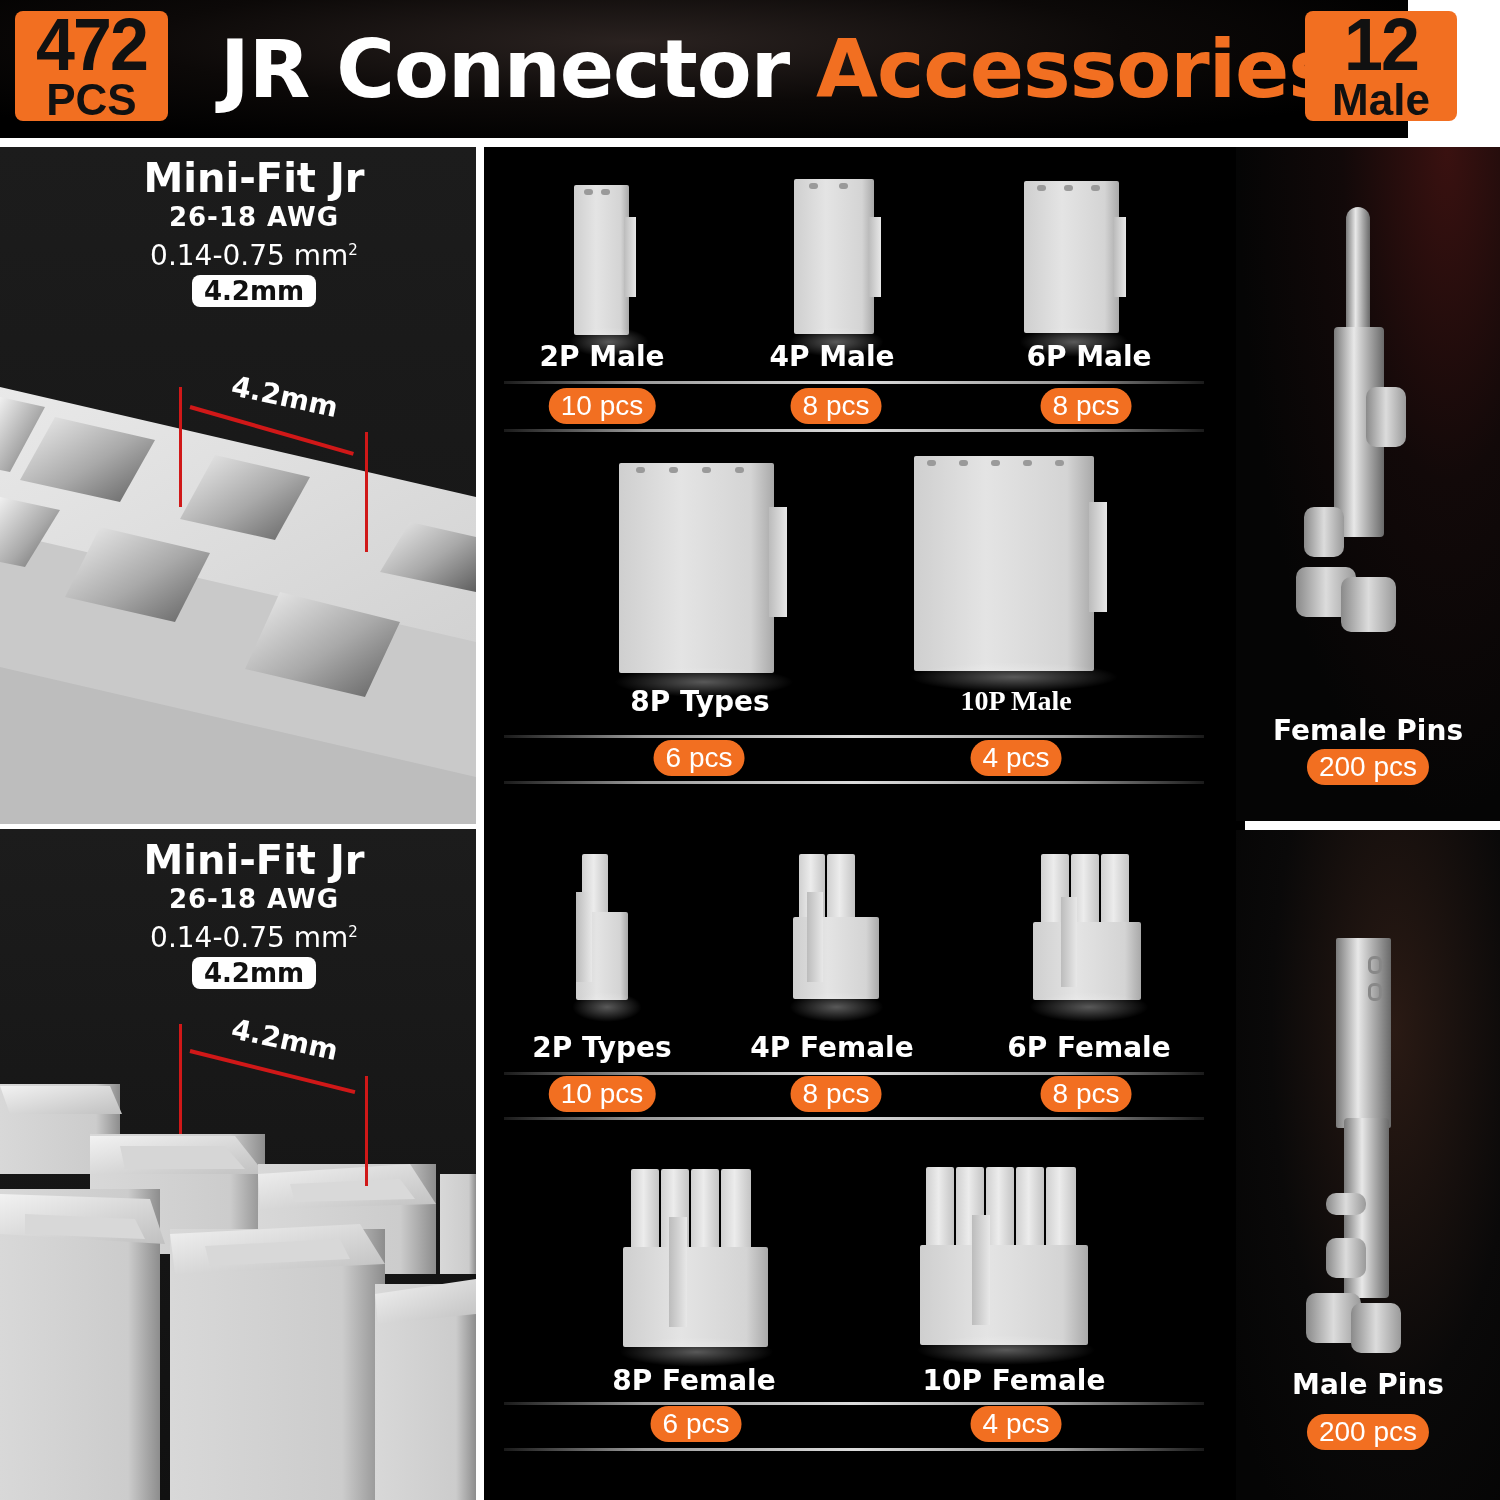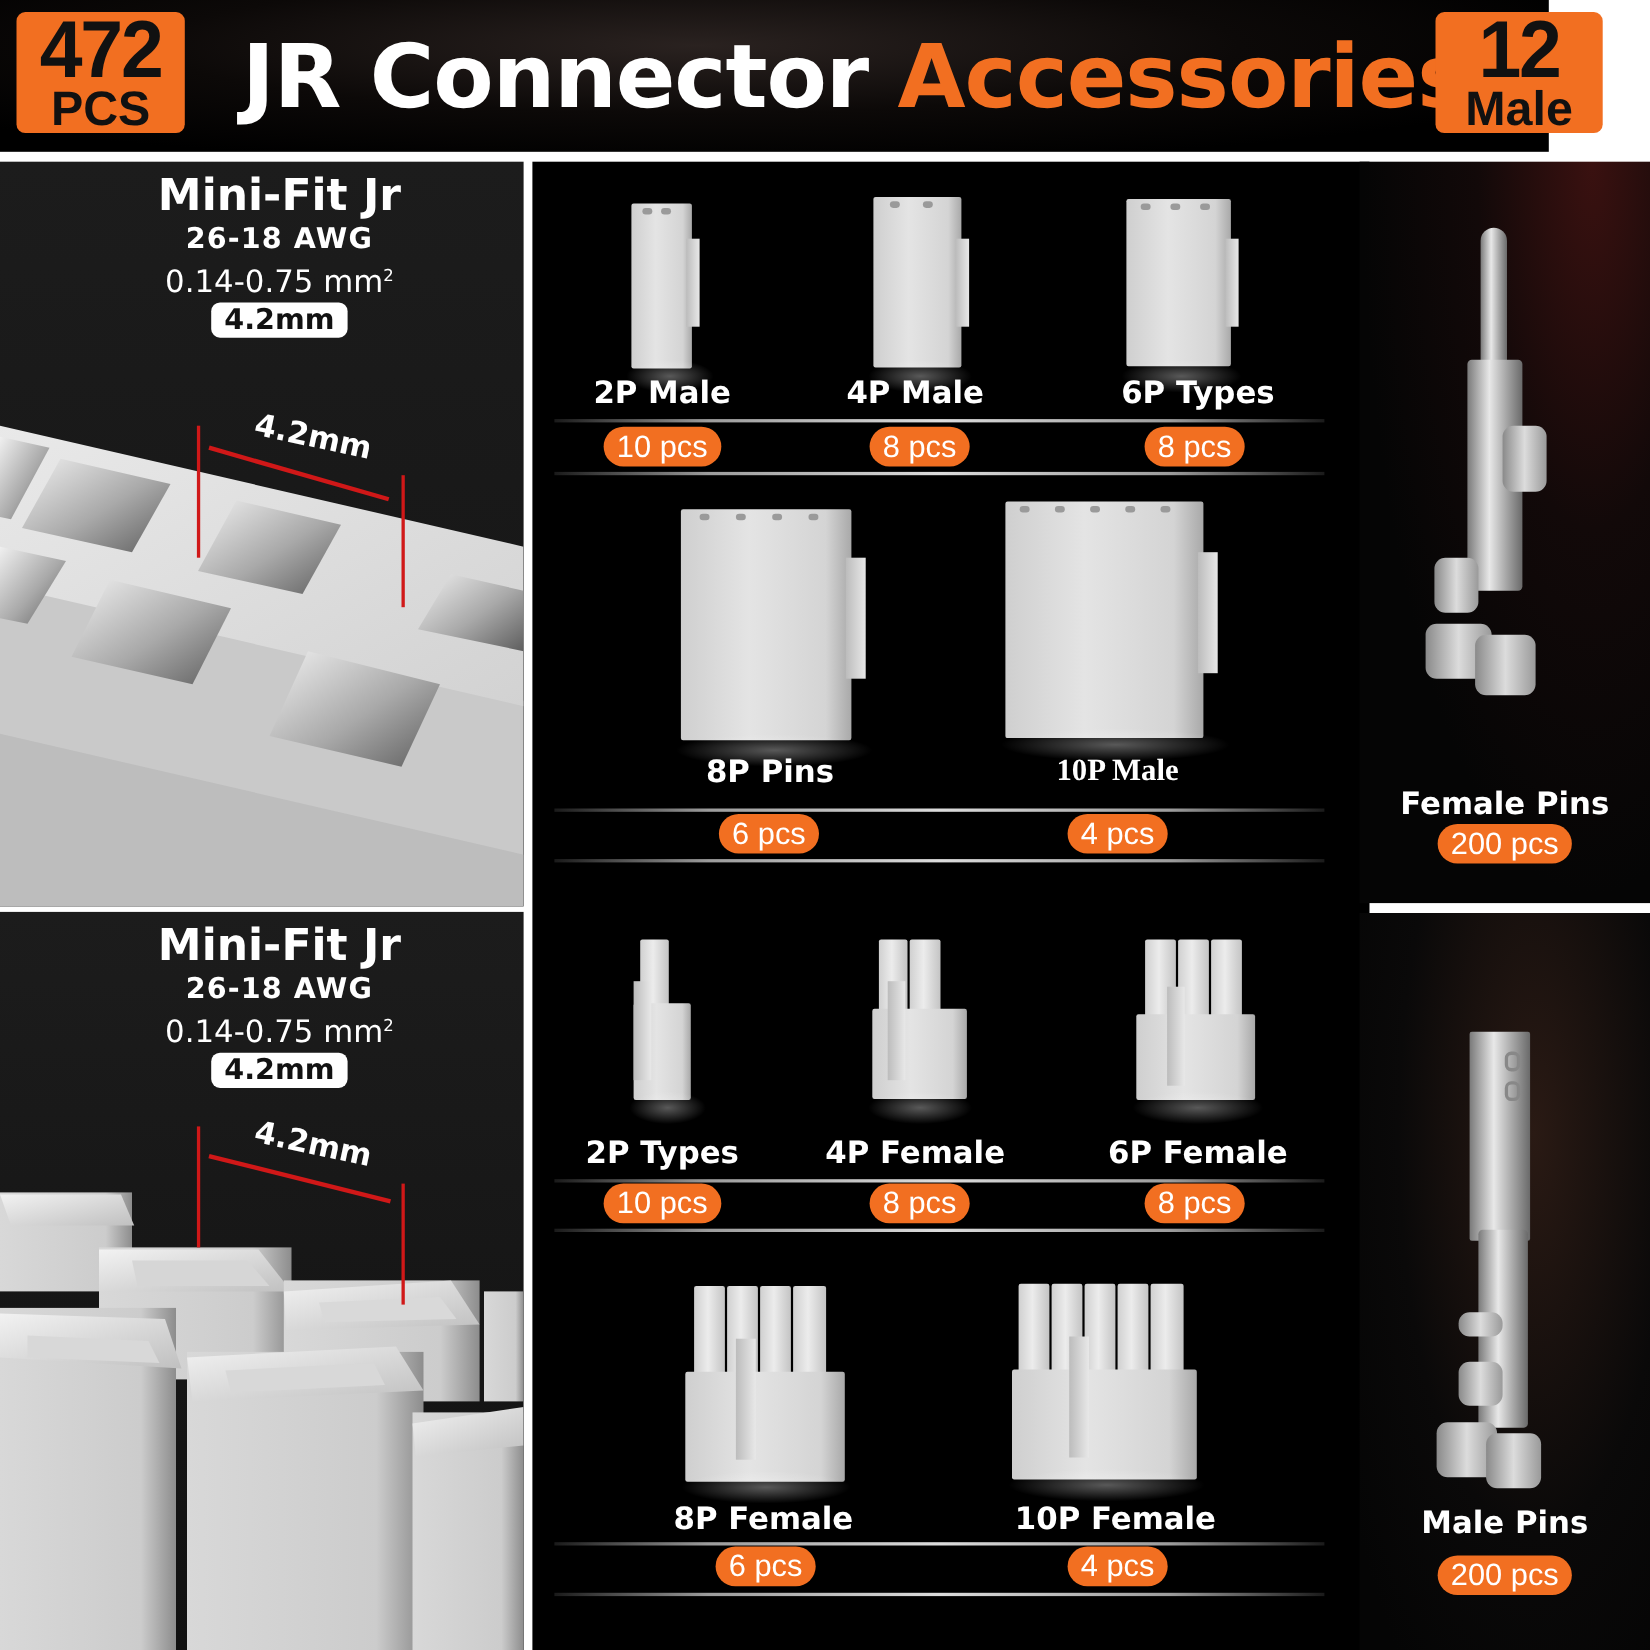--- a/index.html
+++ b/index.html
@@ -202,21 +202,21 @@
     <div class="body" style="left:5px;top:4px;width:95px;height:152px;"></div>
     <div class="latch" style="left:95px;top:40px;width:12px;height:80px;"></div>
     <div class="hole" style="left:18px;top:8px;"></div>
       <div class="hole" style="left:45px;top:8px;"></div>
       <div class="hole" style="left:72px;top:8px;"></div>
     <div class="glow" style="left:0;top:150px;width:110px;"></div>
   </div>
 
   <div class="prod-label" style="left:118px;top:193px;">2P Male</div>
   <div class="prod-label" style="left:348px;top:193px;">4P Male</div>
-  <div class="prod-label" style="left:605px;top:193px;">6P Types</div>
+  <div class="prod-label" style="left:605px;top:193px;">6P Male</div>
   <div class="sep" style="top:234px;"></div>
   <div class="pill" style="left:118px;top:241px;">10 pcs</div>
   <div class="pill" style="left:352px;top:241px;">8 pcs</div>
   <div class="pill" style="left:602px;top:241px;">8 pcs</div>
   <div class="sep" style="top:282px;"></div>
 
   <div class="conn" style="left:130px;top:310px;width:180px;height:220px;">
     <div class="body" style="left:5px;top:6px;width:155px;height:210px;"></div>
     <div class="latch" style="left:155px;top:50px;width:18px;height:110px;"></div>
     <div class="hole" style="left:22px;top:10px;"></div>
@@ -229,21 +229,21 @@
     <div class="body" style="left:5px;top:4px;width:180px;height:215px;"></div>
     <div class="latch" style="left:180px;top:50px;width:18px;height:110px;"></div>
     <div class="hole" style="left:18px;top:8px;"></div>
       <div class="hole" style="left:50px;top:8px;"></div>
       <div class="hole" style="left:82px;top:8px;"></div>
       <div class="hole" style="left:114px;top:8px;"></div>
       <div class="hole" style="left:146px;top:8px;"></div>
     <div class="glow" style="left:0;top:210px;width:210px;"></div>
   </div>
 
-  <div class="prod-label" style="left:216px;top:538px;">8P Pins</div>
+  <div class="prod-label" style="left:216px;top:538px;">8P Types</div>
   <div class="prod-label" style="left:532px;top:538px;font-family:Liberation Serif, serif;">10P Male</div>
   <div class="sep" style="top:588px;"></div>
   <div class="pill" style="left:215px;top:593px;">6 pcs</div>
   <div class="pill" style="left:532px;top:593px;">4 pcs</div>
   <div class="sep" style="top:634px;"></div>
 
   <div class="conn" style="left:88px;top:705px;width:70px;height:150px;">
     <div class="col" style="left:10px;top:2px;width:26px;height:80px;"></div>
     <div class="body" style="left:4px;top:60px;width:52px;height:88px;"></div>
     <div class="latch" style="left:4px;top:40px;width:16px;height:90px;"></div>

